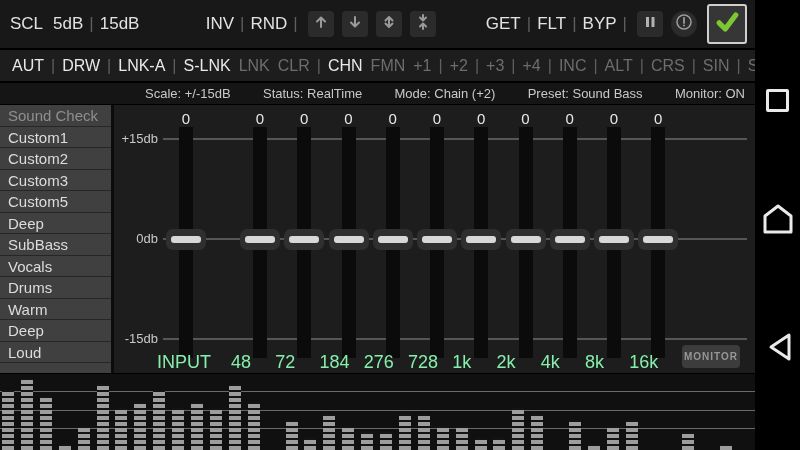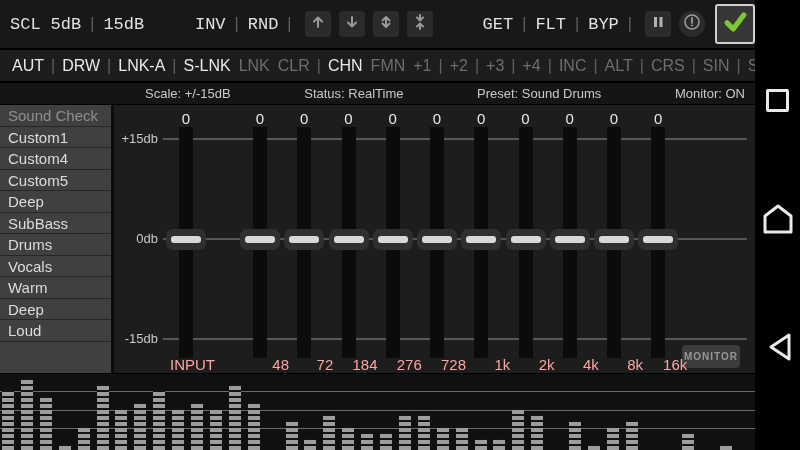--- a/index.html
+++ b/index.html
@@ -2,21 +2,21 @@
 <html><head>
 <meta charset="utf-8">
 <style>
   * { margin:0; padding:0; box-sizing:border-box; }
   html,body { width:800px; height:450px; background:#000; overflow:hidden;
     font-family:"Liberation Sans", sans-serif; -webkit-font-smoothing:antialiased; }
 
   
   .topbar { position:absolute; left:0; top:0; width:755px; height:48px;
     background:#181818; display:flex; align-items:center; color:#e2e2e2;
-    font-size:17px; padding:0 0 0 10px;font-family:Liberation Mono, monospace; }
+    font-size:17px; padding:0 8px 0 10px; }
   .tb-label { color:#e2e2e2; cursor:default; }
   .sep { color:#5f5f5f; padding:0 6px; font-weight:300; }
   .grp { display:flex; align-items:center; }
   .grp-center { margin-left:auto; }
   .grp-right { margin-left:46px; }
   .icon-btn { width:26px; height:26px; background:#2b2b2b; border-radius:4px;
     display:flex; align-items:center; justify-content:center; margin:0 4px; }
   .check-btn { width:40px; height:40px; background:#363636; border:2px solid #cfcfcf;
     border-radius:3px; display:flex; align-items:center; justify-content:center; margin-left:6px; }
 
@@ -48,22 +48,22 @@
     font-size:13px; color:#c8c8c8; }
   .slider { position:absolute; top:0; bottom:0; width:46px; margin-left:-23px; }
   .slider .val { position:absolute; top:5px; left:0; width:100%; text-align:center;
     font-size:15px; color:#e8e8e8; }
   .slider .track { position:absolute; left:50%; margin-left:-7px; width:14px;
     top:22px; height:231px; background:#0b0b0b; }
   .slider .thumb { position:absolute; left:50%; margin-left:-20px; width:40px; height:21px;
     top:124px; background:#2f2f2f; border-radius:7px;
     display:flex; align-items:center; justify-content:center; }
   .slider .thumb .bar { width:30px; height:7px; background:#d8d8d8; border-radius:3px; }
-  .slider .freq { position:absolute; bottom:0; left:-6px; width:58px; text-align:right;
-    font-size:15px; color:#fca5a5; }
+  .slider .freq { position:absolute; bottom:0; left:-6px; width:58px; text-align:left;
+    font-size:18px; color:#86efac; }
   .monitor-btn { position:absolute; left:565px; top:240px; width:58px; height:23px;
     background:#3c3c3c; border-radius:4px; color:#969696; font-size:10px; font-weight:bold;
     letter-spacing:1px; display:flex; align-items:center; justify-content:center; }
 
   
   .spectrum { position:absolute; left:0; top:374px; width:755px; height:76px;
     background:#101010; overflow:hidden; }
   .spec-grid { position:absolute; left:0; width:755px; height:1px; background:#6a6a6a; }
   .spec-bar { position:absolute; bottom:0; width:12px;
     background:repeating-linear-gradient(to top, #9d9d9d 0 4px, #131313 4px 6px); }
@@ -189,34 +189,36 @@
       <span class="mode-item off">SAW</span>
     </div>
   <div class="mode-right" id="modebar-right">
       <span class="mode-item on">ABS</span>
     </div>
 </div>
 
 <div class="statusbar" id="statusbar">
     <span class="status-item">Scale: +/-15dB</span>
     <span class="status-item">Status: RealTime</span>
-    <span class="status-item">Preset: Sound Drums</span>
+    <span class="status-item">Mode: Chain (+2)</span>
+    <span class="status-item">Preset: Sound Bass</span>
     <span class="status-item">Monitor: ON</span>
   </div>
 
 <div class="mainpanel">
   <div class="sidebar" id="preset-list">
       <div class="preset selected">Sound Check</div>
       <div class="preset">Custom1</div>
-      <div class="preset">Custom4</div>
+      <div class="preset">Custom2</div>
+      <div class="preset">Custom3</div>
       <div class="preset">Custom5</div>
       <div class="preset">Deep</div>
       <div class="preset">SubBass</div>
+      <div class="preset">Vocals</div>
       <div class="preset">Drums</div>
-      <div class="preset">Vocals</div>
       <div class="preset">Warm</div>
       <div class="preset">Deep</div>
       <div class="preset">Loud</div>
     </div>
 
   <div class="eqarea" id="eqarea">
     <div class="gridline" style="top:33px"></div>
     <div class="gridline" style="top:133px"></div>
     <div class="gridline" style="top:233px"></div>
     <div class="gl-label" style="top:26px">+15db</div>

